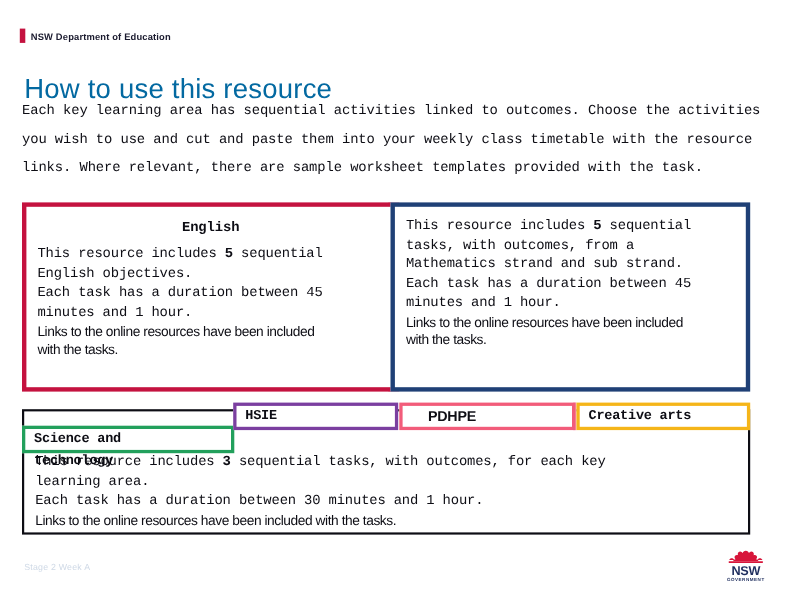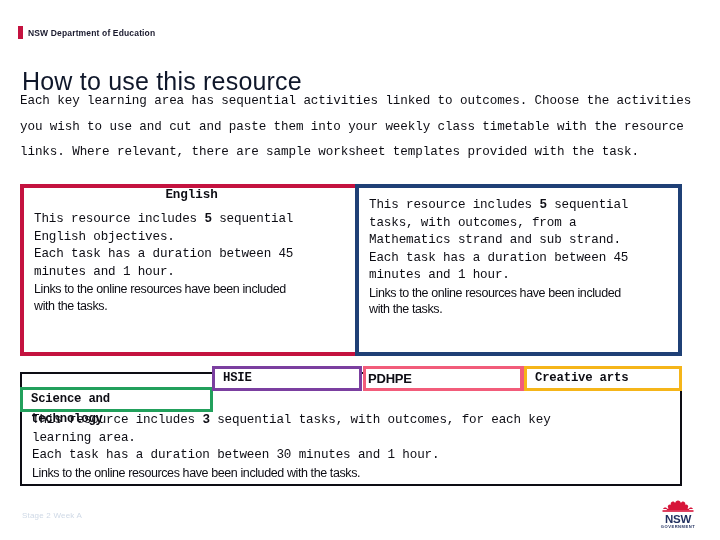--- a/index.html
+++ b/index.html
@@ -42,21 +42,21 @@
   }
 
   #page-title {
     position: absolute;
     left: 22px;
     top: 50px;
     font-family: "Liberation Sans", sans-serif;
     font-size: 25px;
     font-weight: normal;
     letter-spacing: 0.2px;
-    color: #0f172a;
+    color: #0369a1;
     white-space: nowrap;
   }
 
   
   #intro-paragraph {
     position: absolute;
     left: 20px;
     top: 89px;
     width: 676px;
     font-family: "Liberation Mono", "DejaVu Sans Mono", monospace;
@@ -94,21 +94,21 @@
     height: 172px;
     background: #C4123F;
   }
   .kla-heading {
     font-family: "Liberation Mono", "DejaVu Sans Mono", monospace;
     font-size: 12.6px;
     font-weight: bold;
     text-align: center;
     color: #0d0d14;
     margin: 0;
-    padding-top: 0px;
+    padding-top: 12px;
     letter-spacing: -0.1px;
   }
   .kla-body {
     padding: 0 10px;
     margin-top: 9px;
   }
   .kla-line-mono {
     font-family: "Liberation Mono", "DejaVu Sans Mono", monospace;
     font-size: 12.6px;
     line-height: 17.5px;
@@ -146,21 +146,21 @@
     padding-left: 8px;
     display: block;
     letter-spacing: -0.2px;
   }
   .kla-tab .tab-label-sans {
     font-family: "Liberation Sans", sans-serif;
     font-size: 13px;
     font-weight: bold;
     line-height: 19px;
     color: #0d0d14;
-    padding-left: 2px;
+    padding-left: 23px;
     display: block;
     letter-spacing: -0.2px;
   }
 
   #tab-science   { left: 20px;  top: 387px; width: 193px; border-color: #22A05C; }
   #tab-hsie      { left: 212px; top: 366px; width: 150px; border-color: #7B3FA0; }
   #tab-pdhpe     { left: 363px; top: 366px; width: 160px; border-color: #F25C7A; }
   #tab-creative  { left: 524px; top: 366px; width: 158px; border-color: #F5B519; }
   #tab-creative-accent {
     position: absolute;

